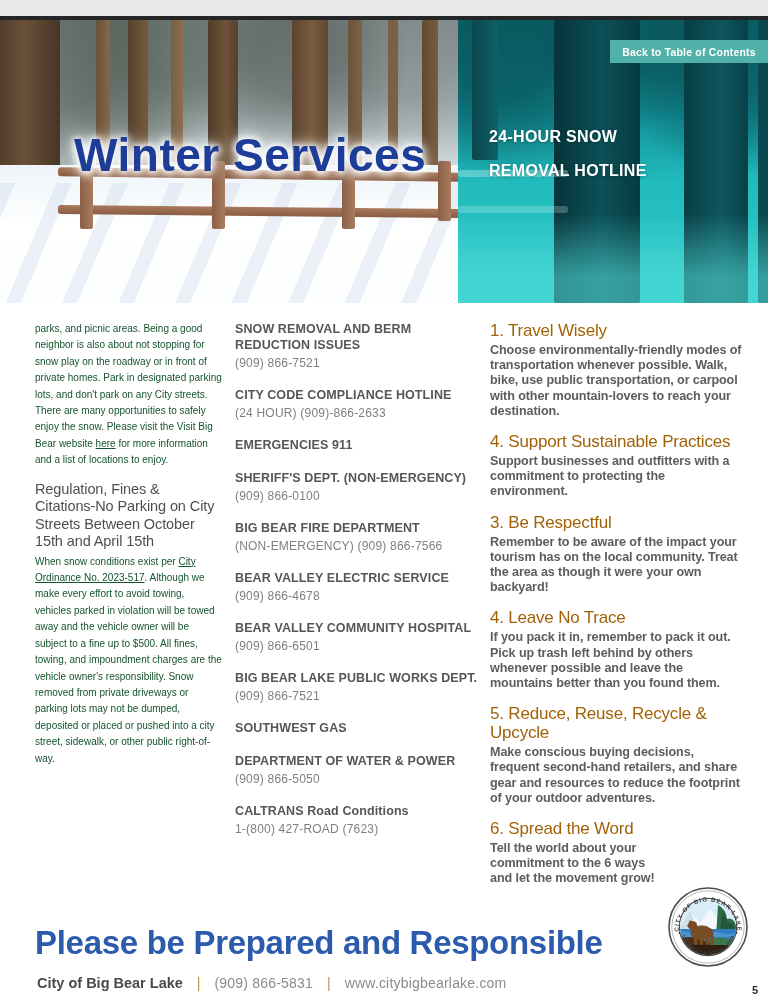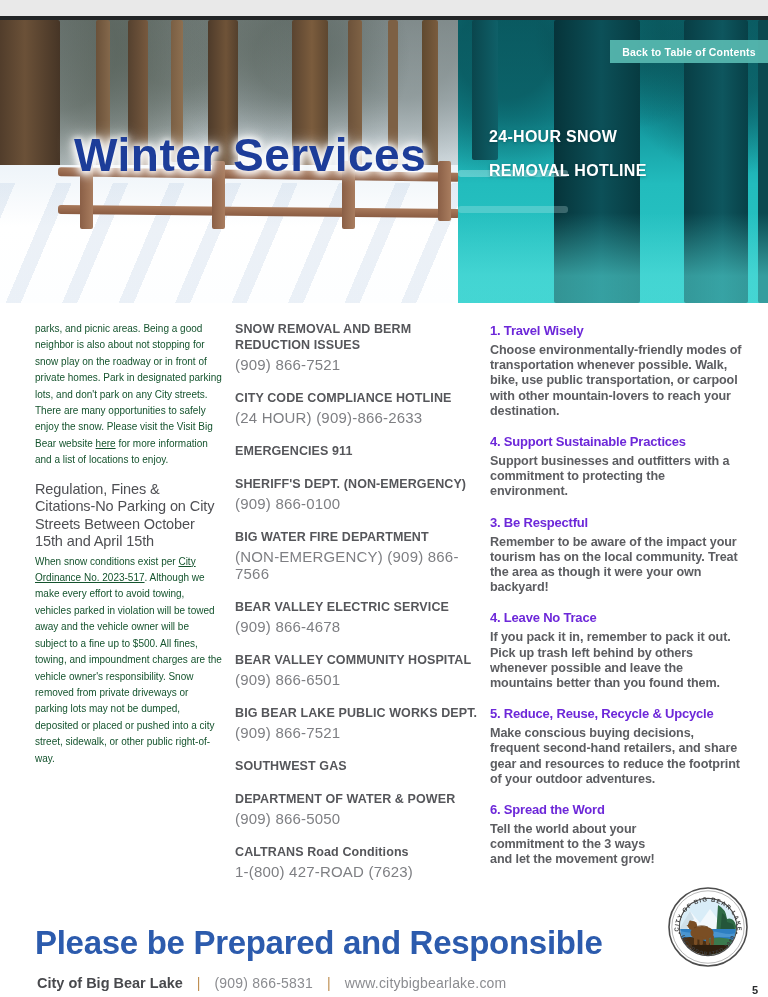--- a/index.html
+++ b/index.html
@@ -78,24 +78,24 @@
   .col-right { left:490px; width:252px; }
 
   .body-text { font-size:10px; line-height:16.4px; color:#14532d; }
   .link { text-decoration:underline; cursor:pointer; }
   .left-heading { margin-top:12px; font-size:14.5px; line-height:17.5px; font-weight:normal; color:#4e4f53; letter-spacing:-.1px; }
   .left-body2 { margin-top:3px; }
 
   .contact { margin-bottom:17px; }
   .contact-name { font-size:12.5px; font-weight:bold; color:#55565a; line-height:16px; letter-spacing:.1px; white-space:nowrap; }
   .contact-name.wrap { white-space:normal; width:180px; }
-  .contact-number { font-size:15px; color:#7e7f83; margin-top:3px; letter-spacing:.2px; }
+  .contact-number { font-size:12px; color:#7e7f83; margin-top:3px; letter-spacing:.2px; }
 
   .tip { margin-bottom:13px; }
-  .tip-title { font-size:13px; font-weight:700; color:#6d28d9; line-height:19px; margin-bottom:3px; letter-spacing:-.2px; }
+  .tip-title { font-size:17px; font-weight:400; color:#a16207; line-height:19px; margin-bottom:3px; letter-spacing:-.2px; }
   .tip-body { font-size:12.6px; font-weight:bold; color:#5c5d61; line-height:15.2px; letter-spacing:-.1px; }
   .tip-body.narrow { max-width:172px; }
 
   
   .footer-heading { position:absolute; left:35px; top:908px; font-size:33px; font-weight:800; color:#2c5bad; letter-spacing:-.3px; }
   .footer-row { position:absolute; left:37px; top:959px; display:flex; align-items:center; font-size:14px; }
   .footer-city { font-weight:bold; color:#48494d; font-size:14.5px; }
   .footer-pipe { color:#bf8f53; margin:0 14px; font-size:14px; }
   .footer-gray { color:#8b8c90; letter-spacing:.2px; }
   .page-num { position:absolute; left:752px; top:968px; font-size:11px; font-weight:bold; color:#2b2c2e; }
@@ -166,21 +166,21 @@
       <div class="contact-number">(24 HOUR) (909)-866-2633</div>
     </div>
     <div class="contact">
       <div class="contact-name">EMERGENCIES 911</div>
     </div>
     <div class="contact">
       <div class="contact-name">SHERIFF'S DEPT. (NON-EMERGENCY)</div>
       <div class="contact-number">(909) 866-0100</div>
     </div>
     <div class="contact">
-      <div class="contact-name">BIG WATER FIRE DEPARTMENT</div>
+      <div class="contact-name">BIG BEAR FIRE DEPARTMENT</div>
       <div class="contact-number">(NON-EMERGENCY) (909) 866-7566</div>
     </div>
     <div class="contact">
       <div class="contact-name">BEAR VALLEY ELECTRIC SERVICE</div>
       <div class="contact-number">(909) 866-4678</div>
     </div>
     <div class="contact">
       <div class="contact-name">BEAR VALLEY COMMUNITY HOSPITAL</div>
       <div class="contact-number">(909) 866-6501</div>
     </div>
@@ -217,21 +217,21 @@
     <div class="tip">
       <div class="tip-title">4. Leave No Trace</div>
       <div class="tip-body">If you pack it in, remember to pack it out. Pick up trash left behind by others whenever possible and leave the mountains better than you found them.</div>
     </div>
     <div class="tip">
       <div class="tip-title">5. Reduce, Reuse, Recycle &amp; Upcycle</div>
       <div class="tip-body">Make conscious buying decisions, frequent second-hand retailers, and share gear and resources to reduce the footprint of your outdoor adventures.</div>
     </div>
     <div class="tip">
       <div class="tip-title">6. Spread the Word</div>
-      <div class="tip-body narrow">Tell the world about your commitment to the 3 ways and let the movement grow!</div>
+      <div class="tip-body narrow">Tell the world about your commitment to the 6 ways and let the movement grow!</div>
     </div>
   </div>
 
   <div class="footer-heading">Please be Prepared and Responsible</div>
   <div class="footer-row">
     <span class="footer-city">City of Big Bear Lake</span>
     <span class="footer-pipe">|</span>
     <span class="footer-gray">(909) 866-5831</span>
     <span class="footer-pipe">|</span>
     <span class="footer-gray">www.citybigbearlake.com</span>

